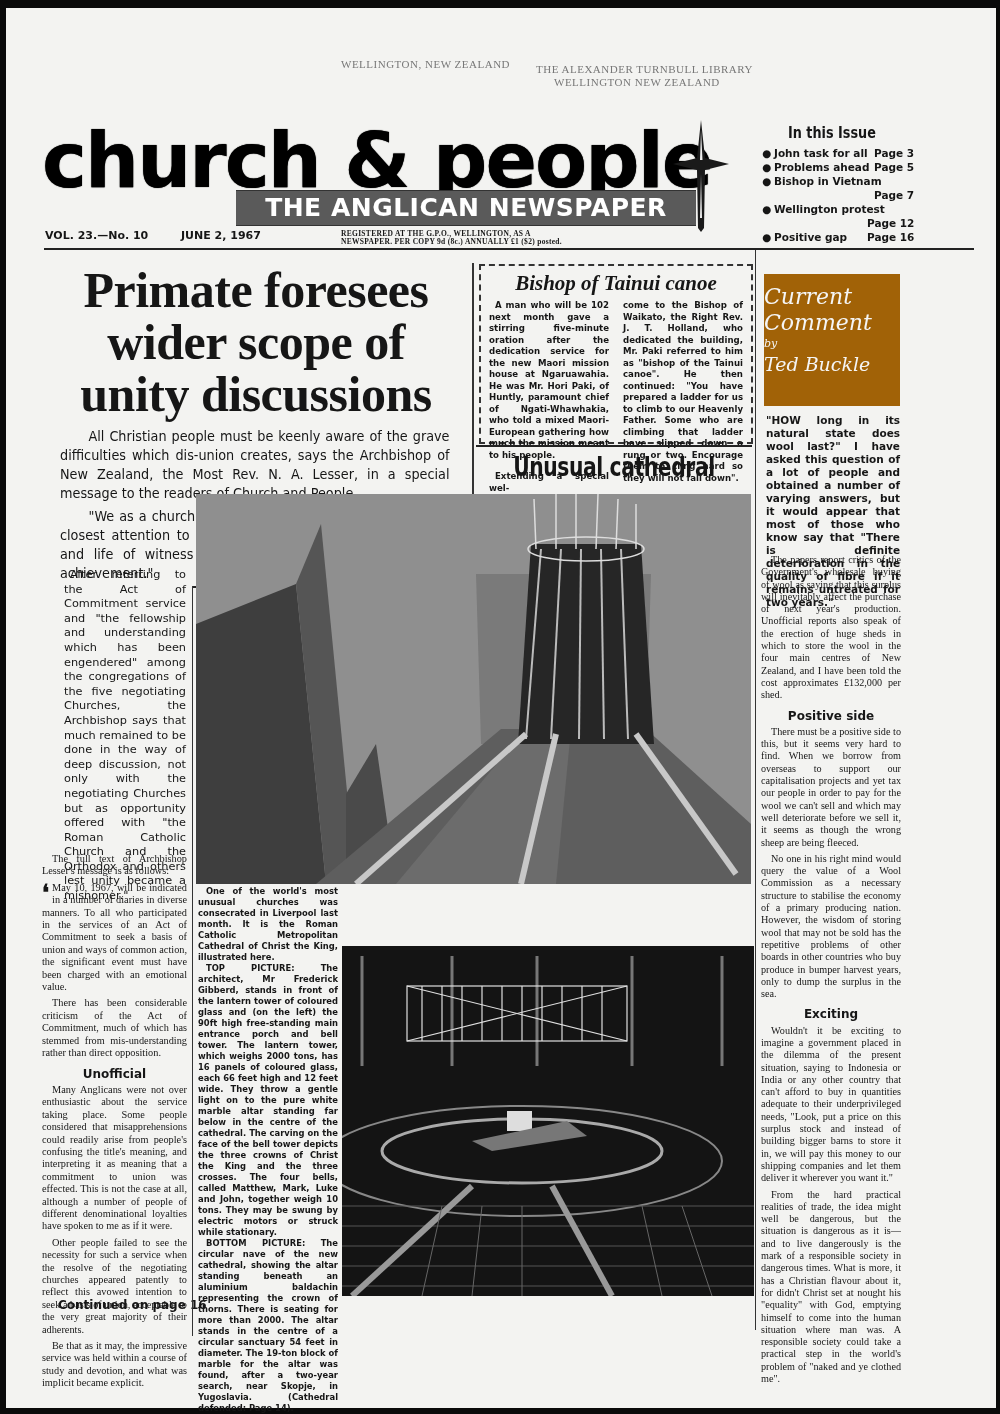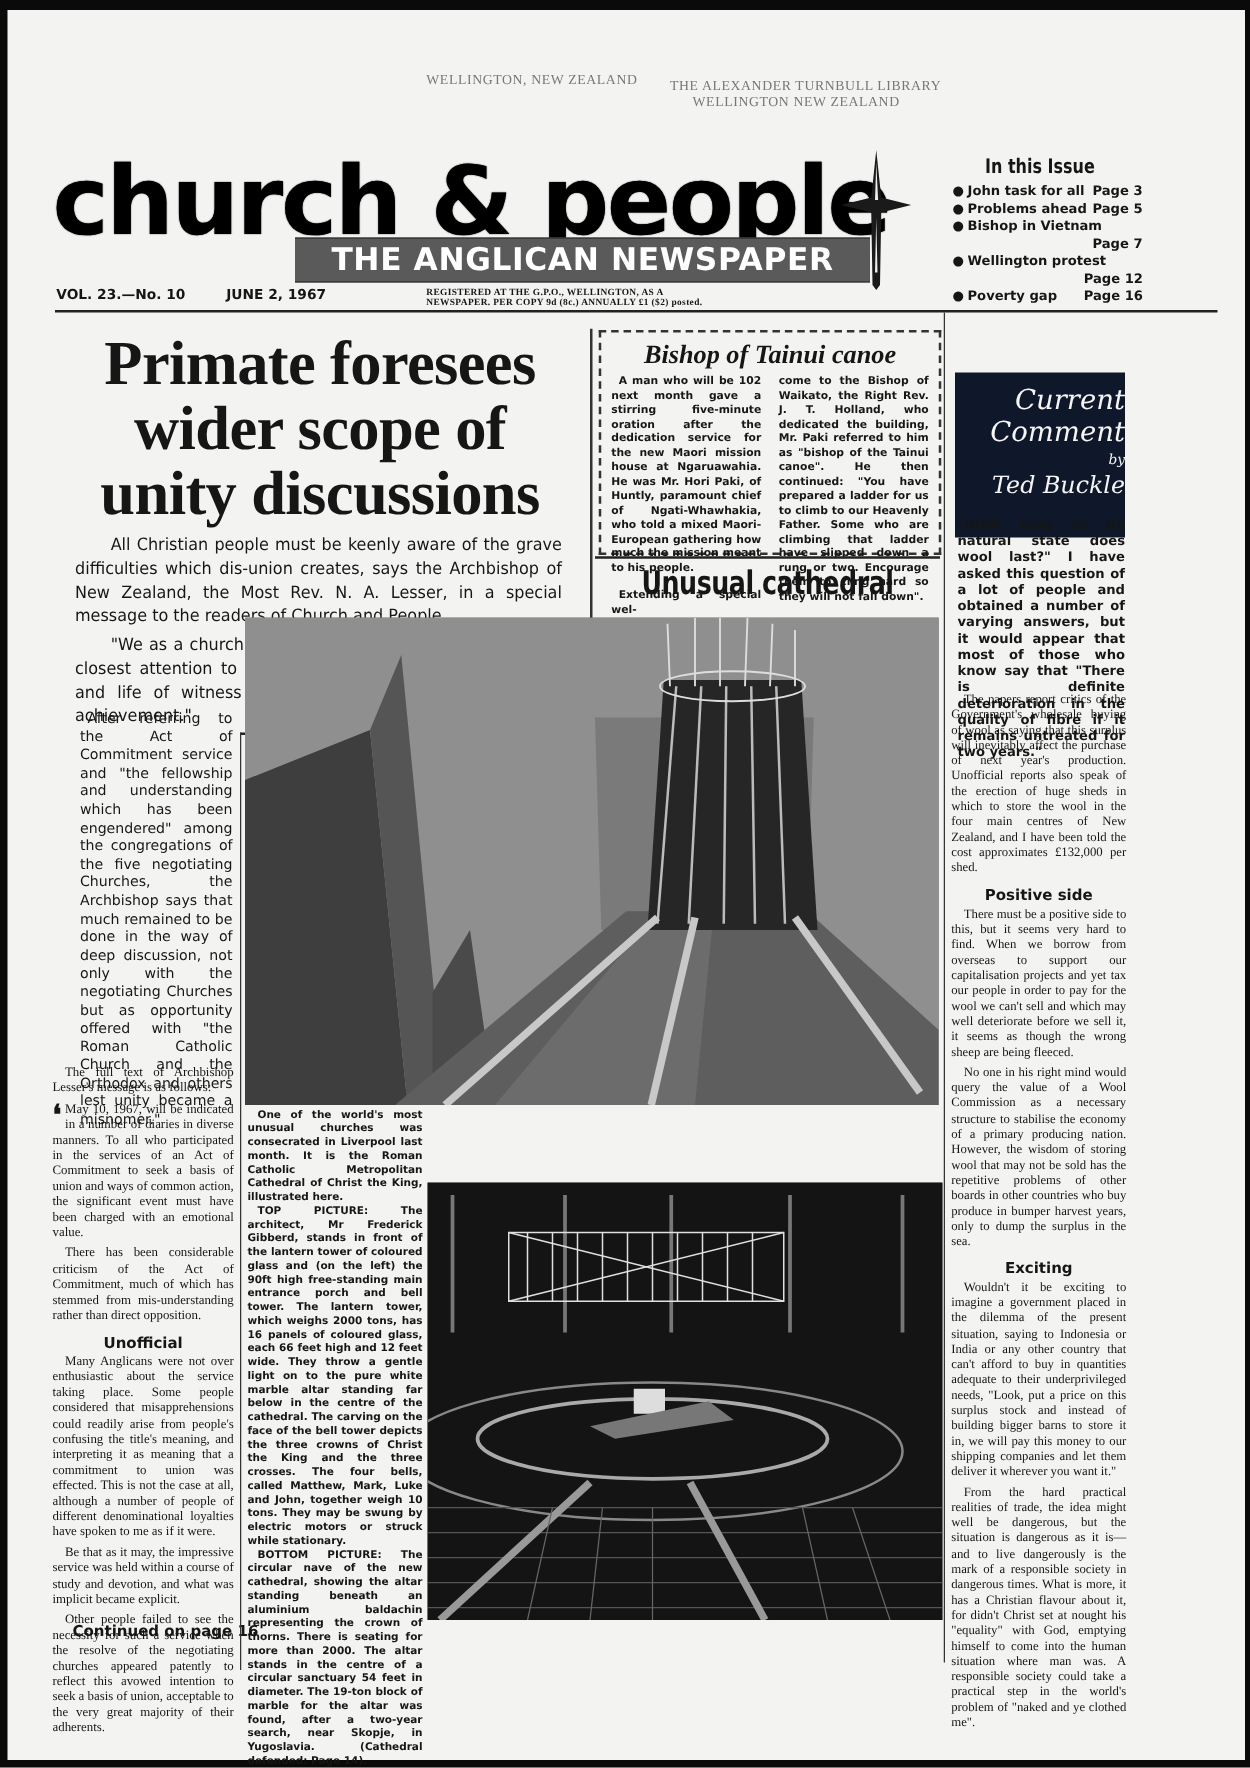--- a/index.html
+++ b/index.html
@@ -19,21 +19,21 @@
   .lead{font-family:"DejaVu Sans",sans-serif;font-size:13.5px;line-height:19px;text-align:justify;transform:scaleX(0.95);transform-origin:left;}
   .lead p{margin:0 0 4px 0;text-indent:30px;}
   .sans-col{font-family:"DejaVu Sans",sans-serif;font-size:11.3px;line-height:14.6px;text-align:justify;}
   .serif-col{font-family:"Liberation Serif",serif;font-size:10.3px;line-height:12.4px;text-align:justify;}
   .serif-col p{margin:0 0 4px 0;text-indent:10px;}
   .subhead{font-family:"DejaVu Sans",sans-serif;font-weight:bold;font-size:12px;text-align:center;margin:8px 0 4px 0;}
   .box-bishop{border:2px dashed #333;background:#f3f3f1;}
   .bishop-title{font-family:"Liberation Serif",serif;font-weight:bold;font-style:italic;font-size:21px;text-align:center;line-height:26px;}
   .bishop-cols{display:flex;gap:14px;padding:0 8px;font-family:"DejaVu Sans",sans-serif;font-weight:bold;font-size:8.6px;line-height:11.5px;text-align:justify;}
   .bishop-cols div{flex:1;}
-  .cc-box{background:#0f172a;color:#f5f5f5;text-align:right;font-family:"DejaVu Serif",serif;font-style:italic;margin-top:24px;}
+  .cc-box{background:#a16207;color:#f5f5f5;text-align:left;font-family:"DejaVu Serif",serif;font-style:italic;}
   .cc-intro{font-family:"DejaVu Sans",sans-serif;font-weight:bold;font-size:10.5px;line-height:13px;text-align:justify;}
   .caption{font-family:"DejaVu Sans",sans-serif;font-weight:bold;font-size:8.4px;line-height:11px;text-align:justify;}
   .unusual{font-family:"DejaVu Sans",sans-serif;font-weight:bold;font-size:26px;text-align:center;transform:scaleX(0.78);transform-origin:center;letter-spacing:-0.5px;}
   .photo{background:#777;overflow:hidden;}
   .continued{font-family:"DejaVu Sans",sans-serif;font-weight:bold;font-size:12px;}
 </style>
 </head>
 <body>
 
 <div class="page">
@@ -71,21 +71,21 @@
       </div>
       <div class="issue-item">
         <div style="display:flex;">
             <span style="width:12px;">●</span>
             <span>Wellington protest</span>
           </div>
         <div style="padding-left:105px;">Page 12</div>
       </div>
       <div class="issue-item" style="display:flex;">
         <span style="width:12px;">●</span>
-        <span style="width:93px;">Poverty gap</span>
+        <span style="width:93px;">Positive gap</span>
         <span>Page 16</span>
       </div>
     </div>
   </div>
 
   <div class="abs meta" style="left:39px;top:221px;">VOL. 23.—No. 10</div>
   <div class="abs meta" style="left:175px;top:221px;">JUNE 2, 1967</div>
   <div class="abs reg" style="left:335px;top:222px;">REGISTERED AT THE G.P.O., WELLINGTON, AS A</div>
   <div class="abs reg" style="left:335px;top:230px;">NEWSPAPER. PER COPY 9d (8c.) ANNUALLY £1 ($2) posted.</div>
   <div class="abs rule" style="left:38px;top:240px;width:930px;"></div>
@@ -103,22 +103,22 @@
   <div class="abs rule" style="left:186px;top:578px;width:282px;height:1.5px;"></div>
 
   <div class="abs sans-col" style="left:58px;top:560px;width:122px;text-indent:6px;">After referring to the Act of Commitment service and "the fellowship and understanding which has been engendered" among the congregations of the five negotiating Churches, the Archbishop says that much remained to be done in the way of deep discussion, not only with the negotiating Churches but as opportunity offered with "the Roman Catholic Church and the Orthodox and others lest unity became a misnomer."</div>
 
   <div class="abs serif-col" style="left:36px;top:845px;width:145px;">
     <p>The full text of Archbishop Lesser's message is as follows:</p>
     <p style="text-indent:0;"><span style="font-family:'DejaVu Serif',serif;font-size:22px;font-weight:bold;float:left;line-height:20px;margin-right:3px;">❛</span><span>May 10, 1967, will be indicated in a number of diaries in diverse manners. To all who participated in the services of an Act of Commitment to seek a basis of union and ways of common action, the significant event must have been charged with an emotional value.</span></p>
     <p>There has been considerable criticism of the Act of Commitment, much of which has stemmed from mis-understanding rather than direct opposition.</p>
     <div class="subhead">Unofficial</div>
     <p>Many Anglicans were not over enthusiastic about the service taking place. Some people considered that misapprehensions could readily arise from people's confusing the title's meaning, and interpreting it as meaning that a commitment to union was effected. This is not the case at all, although a number of people of different denominational loyalties have spoken to me as if it were.</p>
+    <p>Other people failed to see the necessity for such a service when the resolve of the negotiating churches appeared patently to reflect this avowed intention to seek a basis of union, acceptable to the very great majority of their adherents.</p>
     <p>Be that as it may, the impressive service was held within a course of study and devotion, and what was implicit became explicit.</p>
-    <p>Other people failed to see the necessity for such a service when the resolve of the negotiating churches appeared patently to reflect this avowed intention to seek a basis of union, acceptable to the very great majority of their adherents.</p>
   </div>
   <div class="abs continued" style="left:52px;top:1290px;">Continued on page 16</div>
   <div class="abs vrule" style="left:186px;top:578px;height:750px;width:1px;"></div>
 
   <div class="abs box-bishop" style="left:473px;top:256px;width:270px;height:176px;">
     <div class="bishop-title" style="margin-top:4px;">Bishop of Tainui canoe</div>
     <div class="bishop-cols" style="margin-top:4px;">
       <div>
         <div style="text-indent:6px;">A man who will be 102 next month gave a stirring five-minute oration after the dedication service for the new Maori mission house at Ngaruawahia. He was Mr. Hori Paki, of Huntly, paramount chief of Ngati-Whawhakia, who told a mixed Maori-European gathering how much the mission meant to his people.</div>
         <div style="text-indent:6px;margin-top:10px;">Extending a special wel-</div>

